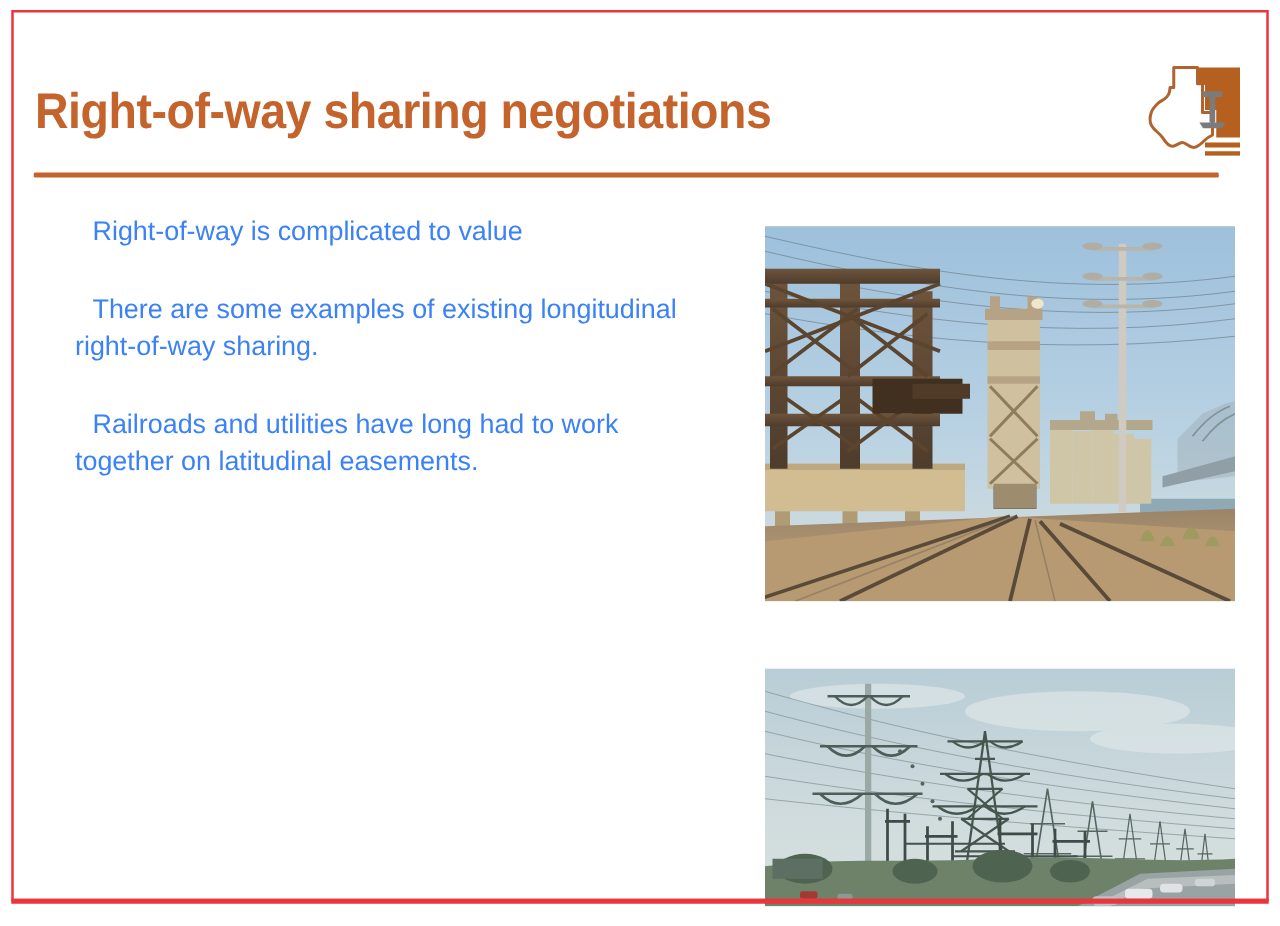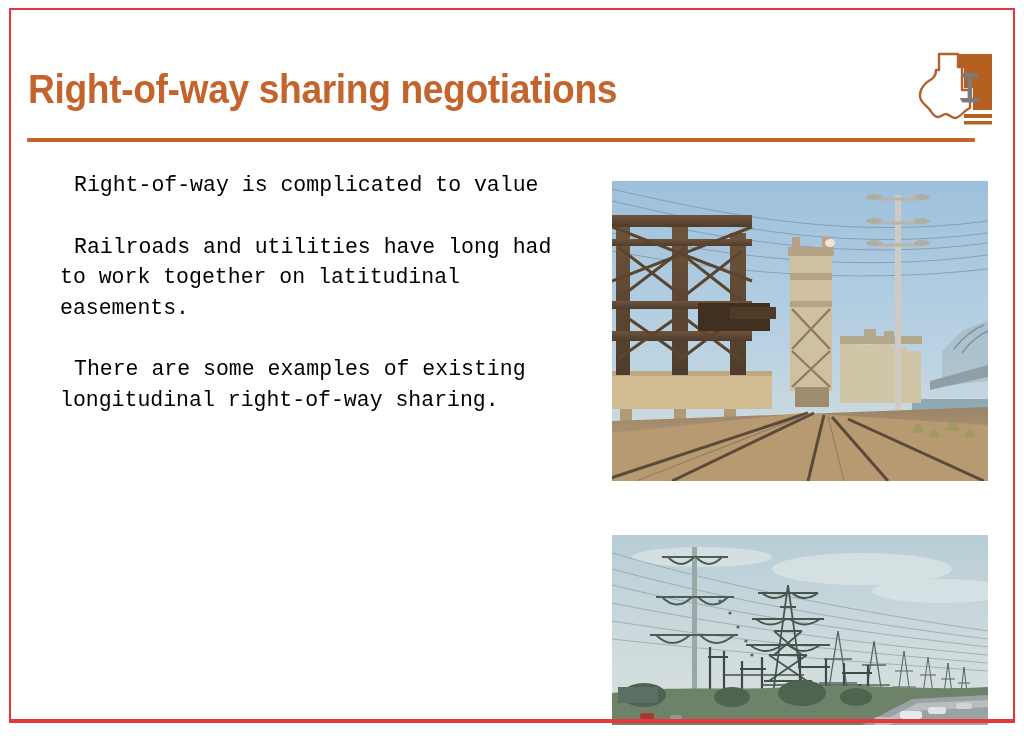--- a/index.html
+++ b/index.html
@@ -87,24 +87,24 @@
 
   
   .body-text {
     position: absolute;
     left: 60px;
     top: 170px;
     width: 510px;
   }
   .para {
     margin: 0 0 31px 0;
-    font-family: Liberation Mono, monospace;
+    font-family: Liberation Sans, sans-serif;
     font-size: 21.5px;
     line-height: 30.5px;
-    color: #000000;
+    color: #3b82f6;
     text-indent: 14px;
   }
   .para:last-child { margin-bottom: 0; }
 
   
   .photo {
     position: absolute;
     overflow: hidden;
     background: #b9cad6;
   }
@@ -151,22 +151,22 @@
           <rect x="44" y="25" width="16" height="4.6" rx="1"></rect>
           <rect x="49.6" y="29" width="4.6" height="21"></rect>
           <path d="M41.5 50 H62.5 L59.5 54.5 H44.5 Z"></path>
         </g>
       </svg>
     </div>
   </div>
 
   <div class="body-text">
     <p class="para">Right-of-way is complicated to value</p>
+    <p class="para">There are some examples of existing longitudinal right-of-way sharing.</p>
     <p class="para">Railroads and utilities have long had to work together on latitudinal easements.</p>
-    <p class="para">There are some examples of existing longitudinal right-of-way sharing.</p>
   </div>
 
   <div class="photo photo-top">
     <svg viewBox="0 0 376 300" xmlns="http://www.w3.org/2000/svg" preserveAspectRatio="none">
       <defs>
         <linearGradient id="skyTop" x1="0" y1="0" x2="0" y2="1">
           <stop offset="0%" stop-color="#9dc0dc"></stop>
           <stop offset="55%" stop-color="#b9d2e3"></stop>
           <stop offset="100%" stop-color="#d9dfdb"></stop>
         </linearGradient>

